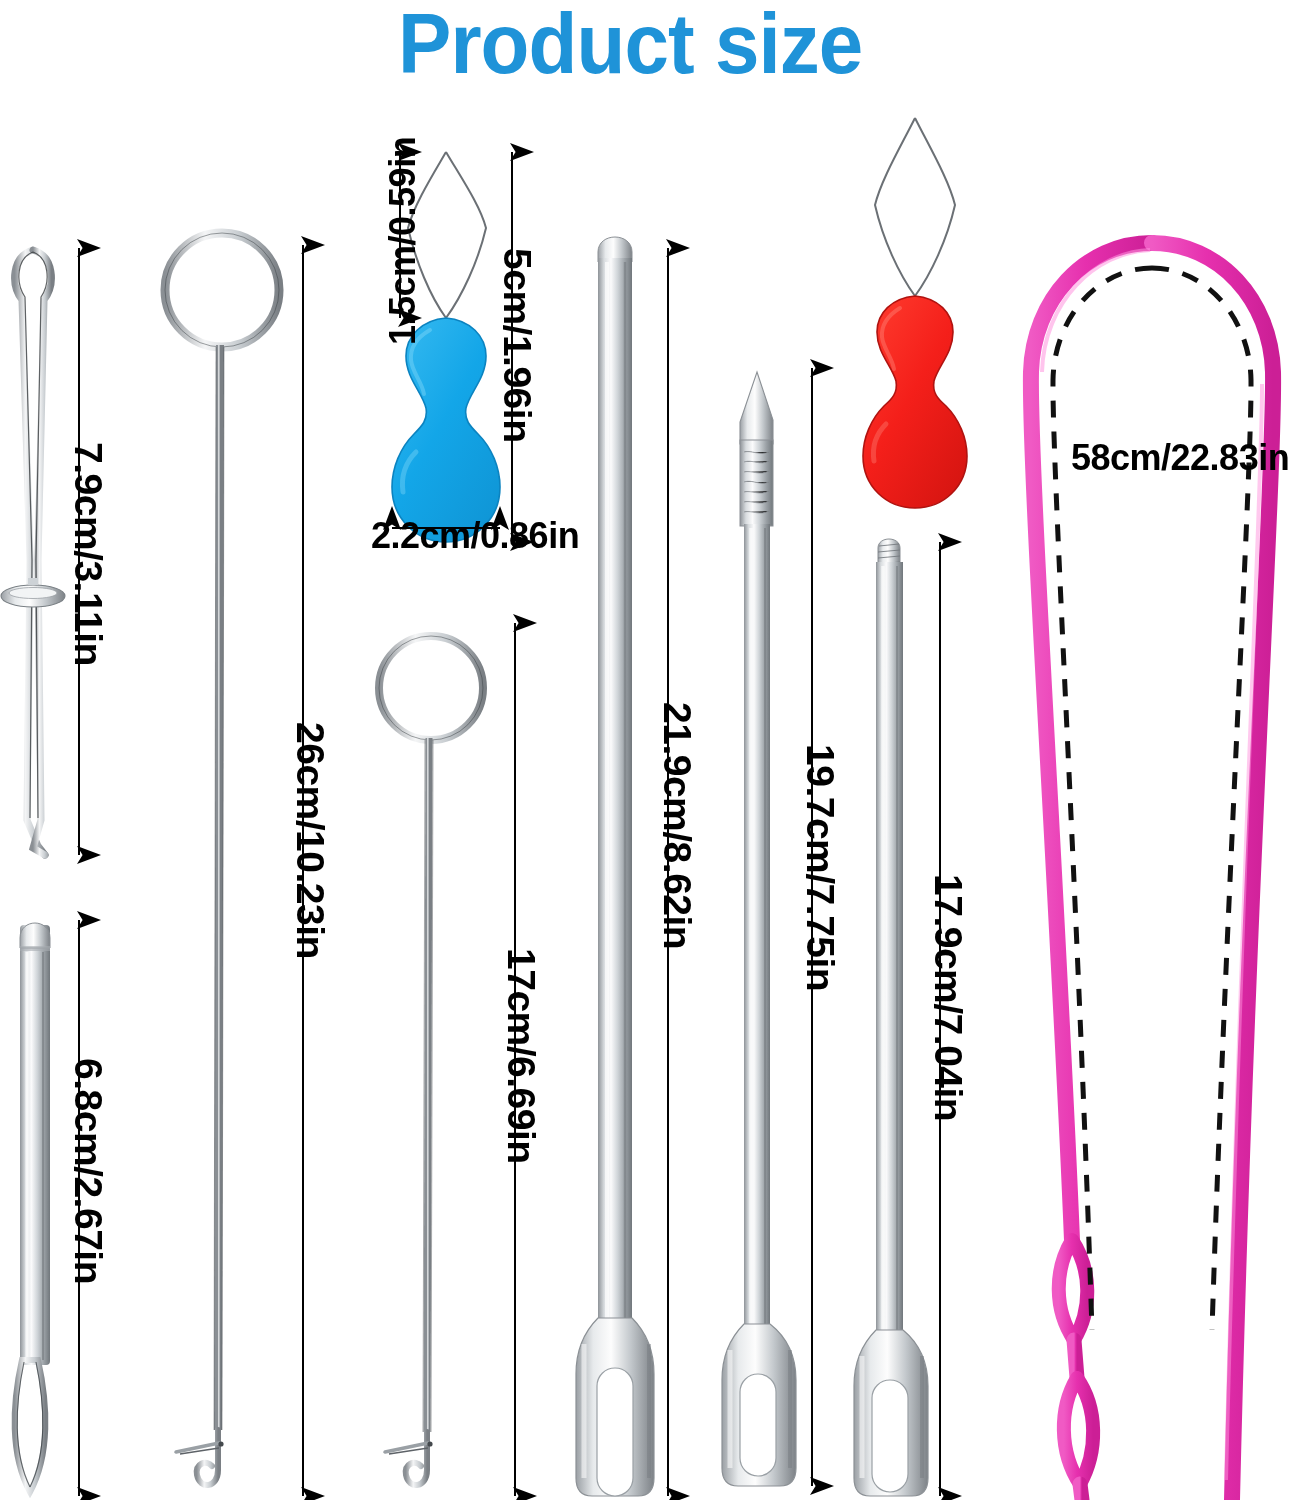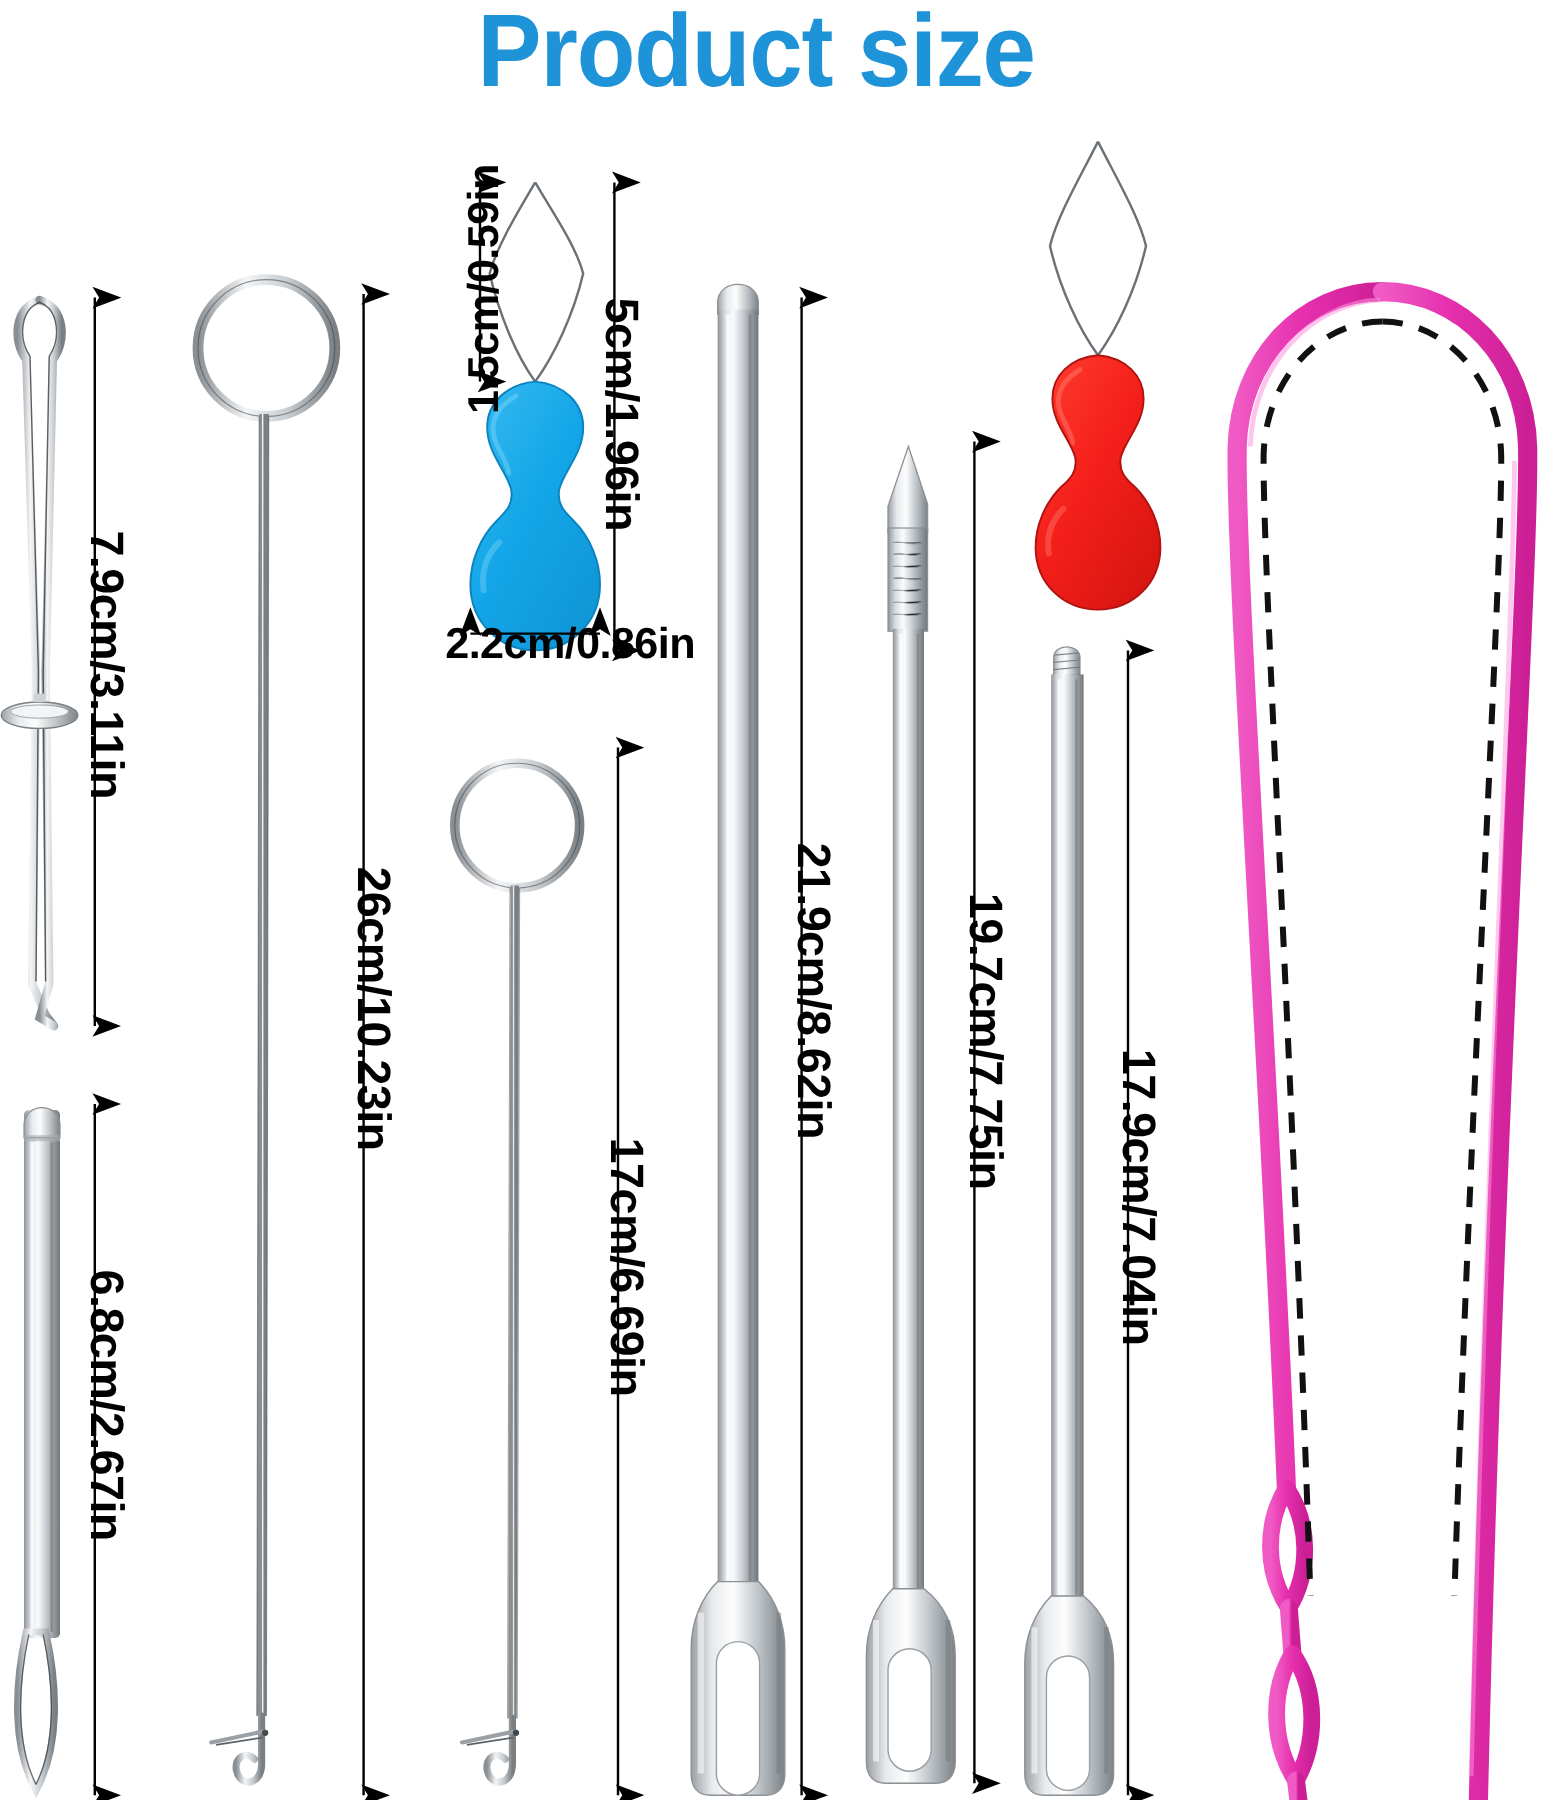--- a/index.html
+++ b/index.html
@@ -278,14 +278,15 @@
   <div class="dim-label vert" style="left:537px; top:248px; font-size:39px; transform:rotate(90deg);">5cm/1.96in</div>
 
   <div class="dim-label" style="left:371px; top:518px; font-size:36px;">2.2cm/0.86in</div>
 
   <div class="dim-label vert" style="left:697px; top:702px; font-size:39px; transform:rotate(90deg);">21.9cm/8.62in</div>
 
   <div class="dim-label vert" style="left:840px; top:744px; font-size:39px; transform:rotate(90deg);">19.7cm/7.75in</div>
 
   <div class="dim-label vert" style="left:968px; top:874px; font-size:39px; transform:rotate(90deg);">17.9cm/7.04in</div>
 
+  <div class="dim-label" style="left:1071px; top:440px; font-size:36px;">58cm/22.83in</div>
 
 </div>
 
 </body></html>

